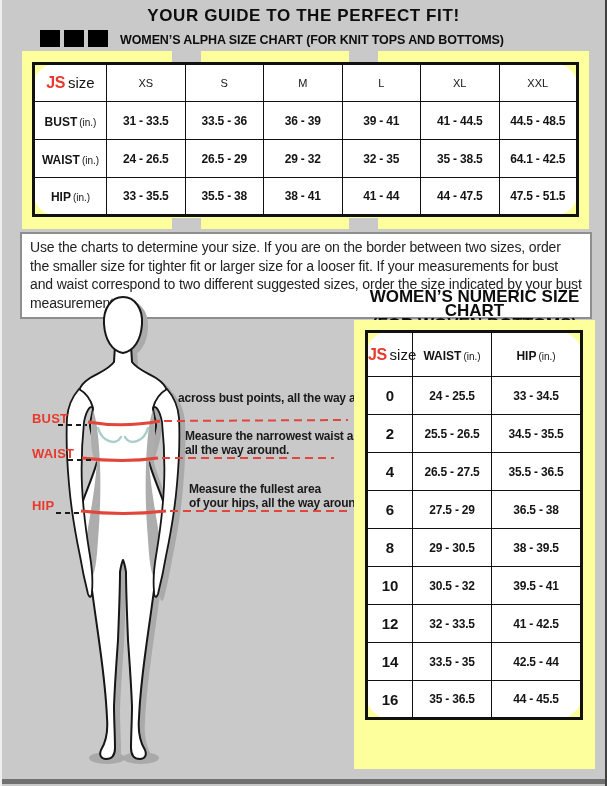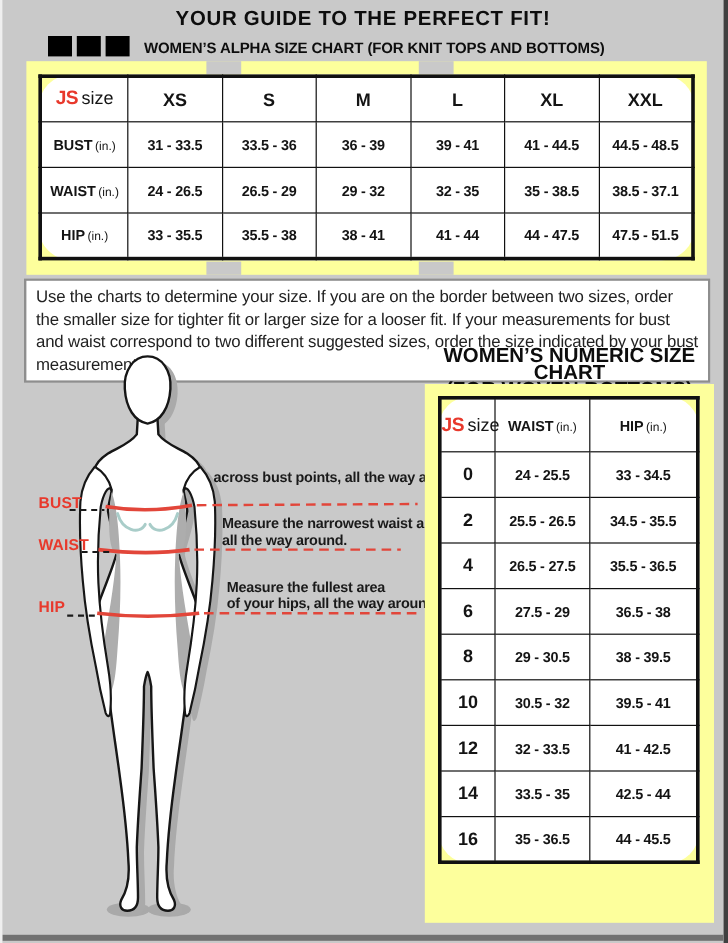--- a/index.html
+++ b/index.html
@@ -6,21 +6,21 @@
     --bg:#c9c9c9;
     --yellow:#fdff9c;
     --red:#e8392c;
     --ink:#141414;
     --note-border:#8e8e8e;
   }
   html,body{margin:0;padding:0;background:#ffffff;}
   .page{
     position:relative;width:607px;height:786px;background:var(--bg);
     font-family:"Liberation Sans",sans-serif;color:var(--ink);overflow:hidden;
-    box-sizing:border-box;border-left:2px solid #efefef;border-right:4px solid #404040;
+    box-sizing:border-box;border-left:2px solid #efefef;border-right:2px solid #404040;
   }
   .page-title{
     position:absolute;top:6px;left:0;width:100%;text-align:center;
     font-size:17px;font-weight:bold;letter-spacing:.6px;color:#0d0d0d;
   }
   .squares{position:absolute;left:38px;top:30px;display:flex;gap:4px;}
   .sq{width:20px;height:17px;background:#000;}
   .alpha-heading{
     position:absolute;left:118px;top:33px;font-size:12.5px;font-weight:bold;
     letter-spacing:-.1px;color:#0d0d0d;white-space:nowrap;
@@ -29,21 +29,21 @@
   .alpha-panel{position:absolute;left:20px;top:51px;width:567px;height:178px;background:var(--yellow);}
   .notch{position:absolute;width:29px;height:11px;background:var(--bg);}
   .notch.t1{left:150px;top:0;}
   .notch.t2{left:327px;top:0;}
   .notch.b1{left:150px;bottom:0;}
   .notch.b2{left:327px;bottom:0;}
   table.sizes{border-collapse:collapse;table-layout:fixed;background:#fff;border-radius:28px;}
   table.sizes td{border:1px solid #111;text-align:center;vertical-align:middle;padding:0;}
   .alpha-table{position:absolute;left:10px;top:11px;width:547px;border:3px solid #111;}
   .alpha-table tr{height:38px;}
-  .hdr-size{font-size:15px;font-weight:bold;}
+  .hdr-size{font-size:11px;font-weight:normal;}
   .brand-js{color:var(--red);font-weight:bold;font-size:16px;letter-spacing:-.5px;}
   .brand-size{font-size:15px;margin-left:3px;color:#151515;}
   .row-label-b{font-weight:bold;font-size:12px;}
   .row-label-u{font-size:10px;margin-left:2px;}
   .val{font-size:12px;font-weight:bold;letter-spacing:-.2px;}
   
   .note-box{
     position:absolute;left:18px;top:232px;width:572px;box-sizing:border-box;
     background:#fff;border:2px solid var(--note-border);padding:4px 8px 5px 8px;
     font-size:14px;line-height:1.33;letter-spacing:-.15px;color:#222;
@@ -131,21 +131,21 @@
       </tr>
       <tr>
         <td>
           <span class="row-label-b">WAIST</span><span class="row-label-u">(in.)</span>
         </td>
         <td class="val">24 - 26.5</td>
         <td class="val">26.5 - 29</td>
         <td class="val">29 - 32</td>
         <td class="val">32 - 35</td>
         <td class="val">35 - 38.5</td>
-        <td class="val">38.5 - 37.1</td>
+        <td class="val">64.1 - 42.5</td>
       </tr>
       <tr>
         <td>
           <span class="row-label-b">HIP</span><span class="row-label-u">(in.)</span>
         </td>
         <td class="val">33 - 35.5</td>
         <td class="val">35.5 - 38</td>
         <td class="val">38 - 41</td>
         <td class="val">41 - 44</td>
         <td class="val">44 - 47.5</td>

